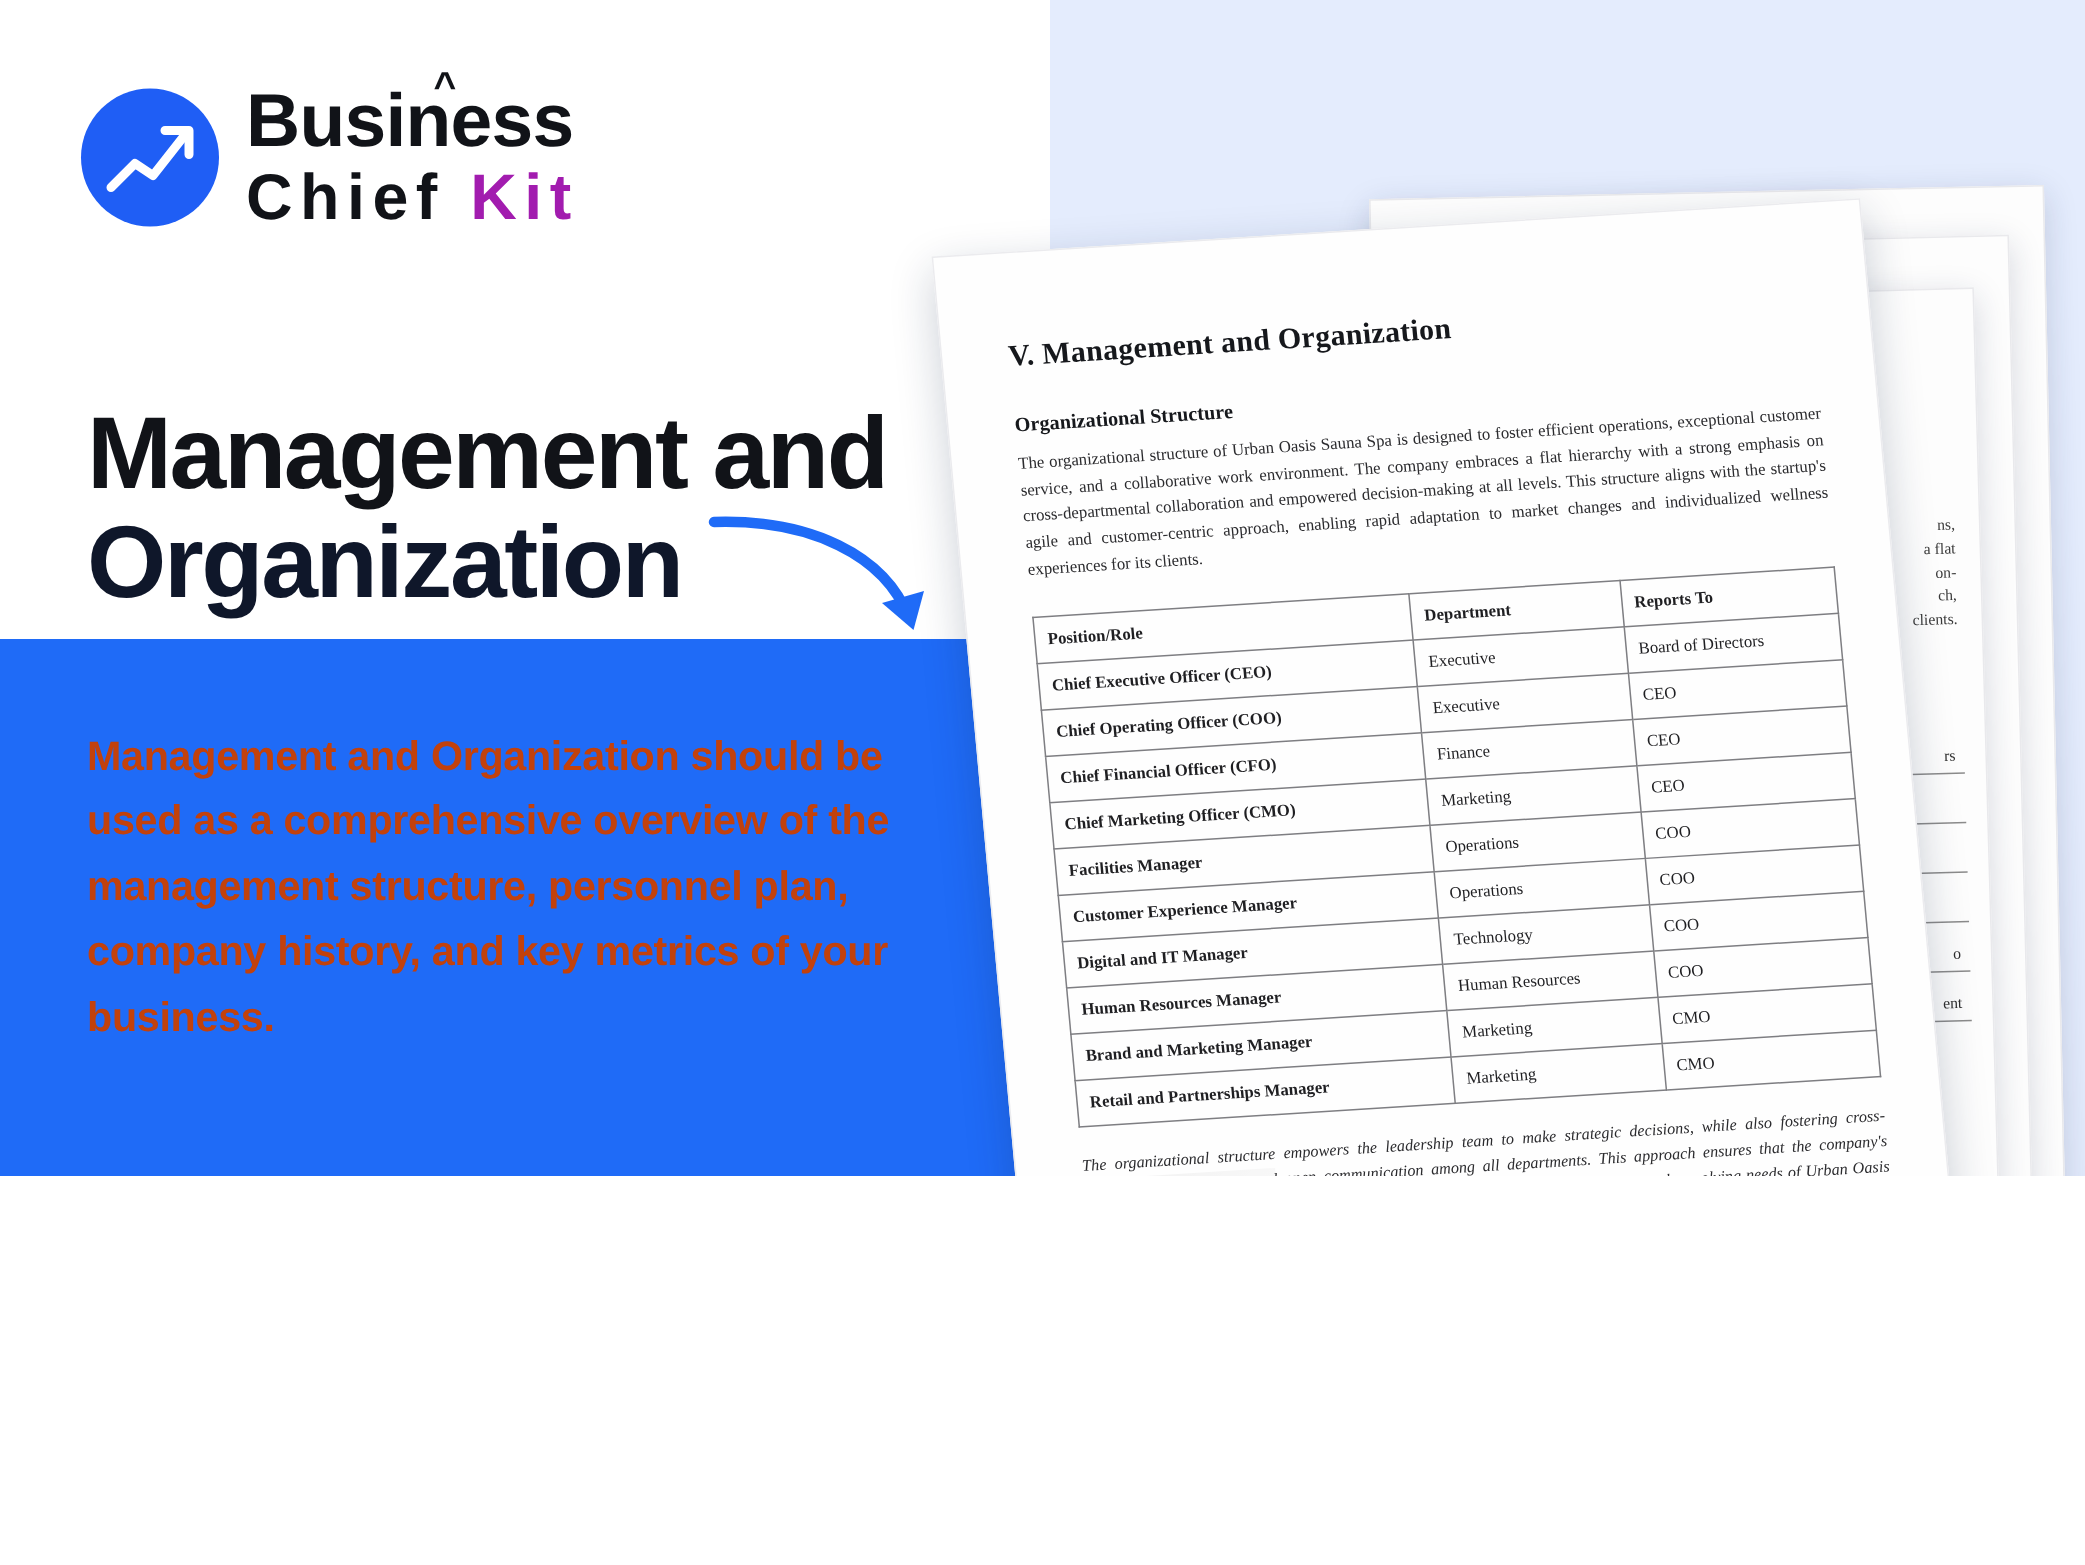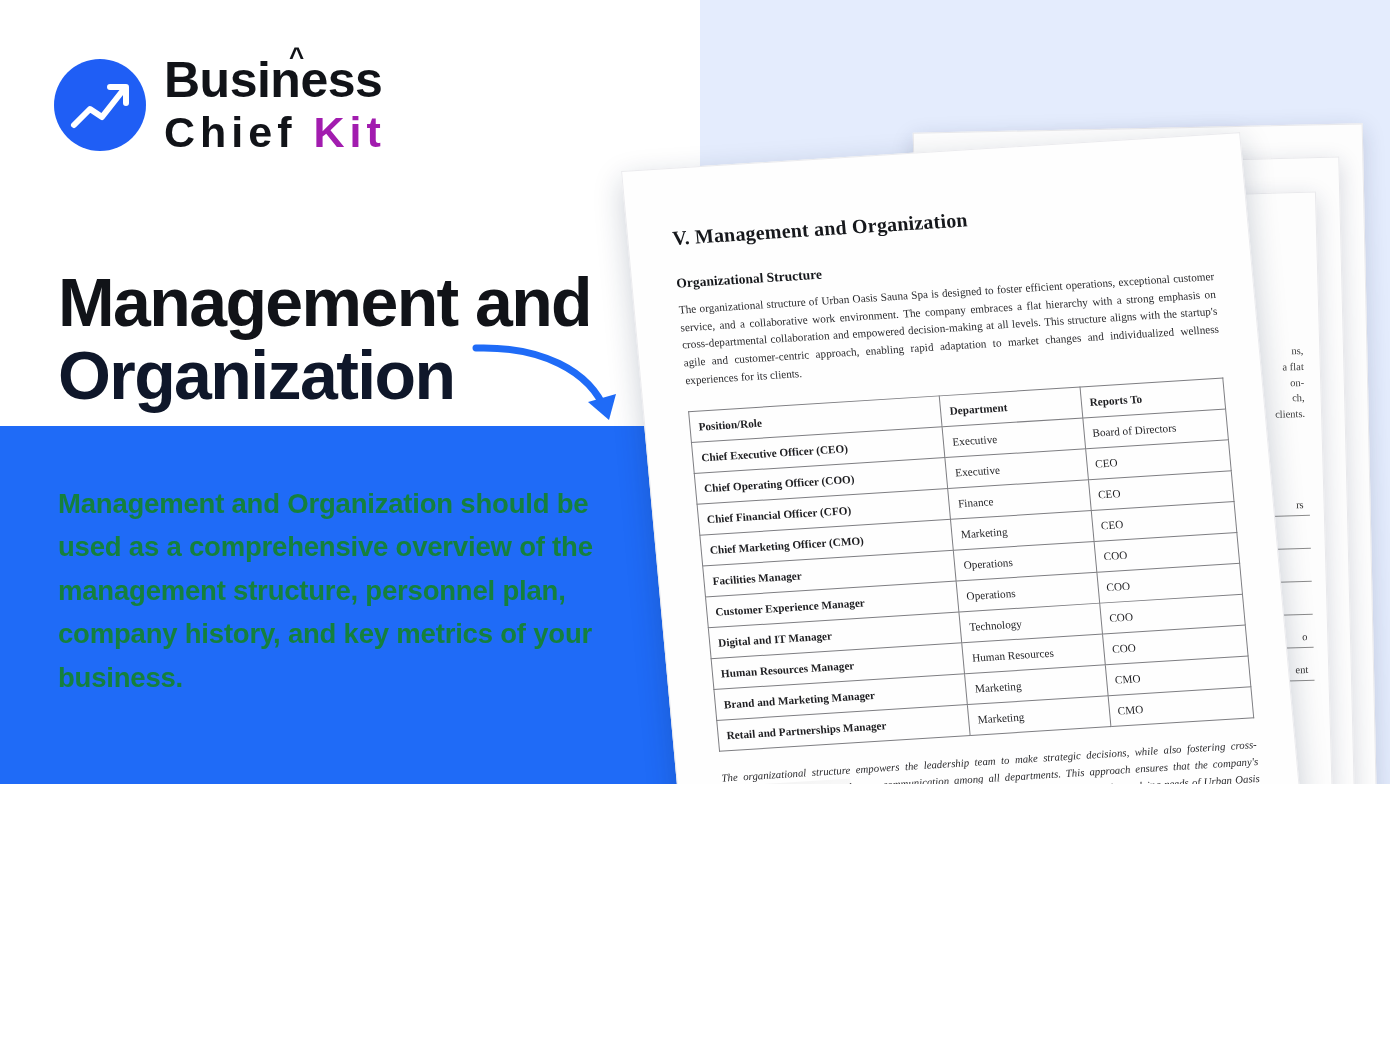--- a/index.html
+++ b/index.html
@@ -83,21 +83,21 @@
   .arrow-swoosh {
     position: absolute; left: 470px; top: 340px;
     width: 170px; height: 110px;
   }
 
   
   .panel-text {
     position: absolute; left: 58px; top: 482px;
     width: 600px;
     font-size: 27.5px; font-weight: 700; line-height: 1.58;
-    color: #15803d;
+    color: #c2410c;
     letter-spacing: -0.2px;
   }
 
   
   .docs {
     position: absolute; left: 620px; top: 110px;
     width: 790px; height: 810px;
   }
   .sheet {
     position: absolute;

